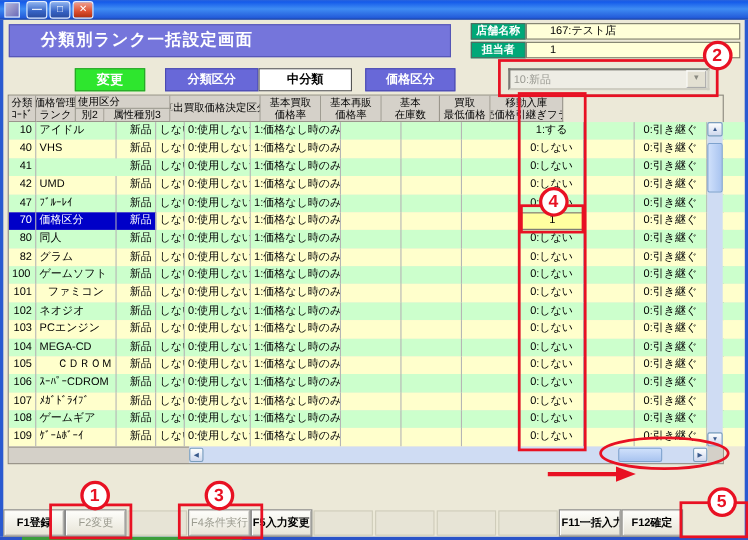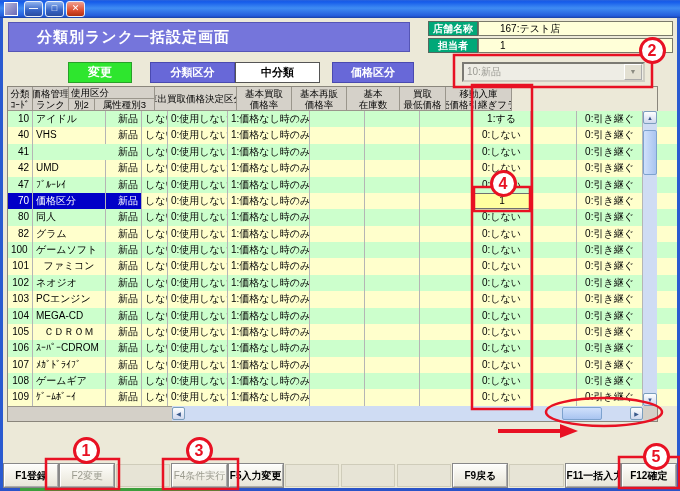--- a/index.html
+++ b/index.html
@@ -336,21 +336,21 @@
       <div class="gcell" style="width: 82px; text-align: left;">1:価格なし時のみ使用</div>
       <div class="gcell" style="width: 55px; text-align: left;"></div>
       <div class="gcell" style="width: 55px; text-align: left;"></div>
       <div class="gcell" style="width: 53px; text-align: left;"></div>
       <div class="gcell" style="width: 58px; text-align: center;">0:しない</div>
       <div class="gcell" style="width: 46px; text-align: left;"></div>
       <div class="gcell" style="width: 66px; text-align: center;">0:引き継ぐ</div>
     </div>
     <div class="grow odd">
       <div class="gcell" style="width: 25px; text-align: right;">105</div>
-      <div class="gcell" style="width: 73px; text-align: center;">ＣＤＲＯＭ</div>
+      <div class="gcell" style="width: 73px; text-align: right;">ＣＤＲＯＭ</div>
       <div class="gcell" style="width: 36px; text-align: right;">新品</div>
       <div class="gcell" style="width: 26px; text-align: left;">しない</div>
       <div class="gcell" style="width: 60px; text-align: left;">0:使用しない</div>
       <div class="gcell" style="width: 82px; text-align: left;">1:価格なし時のみ使用</div>
       <div class="gcell" style="width: 55px; text-align: left;"></div>
       <div class="gcell" style="width: 55px; text-align: left;"></div>
       <div class="gcell" style="width: 53px; text-align: left;"></div>
       <div class="gcell" style="width: 58px; text-align: center;">0:しない</div>
       <div class="gcell" style="width: 46px; text-align: left;"></div>
       <div class="gcell" style="width: 66px; text-align: center;">0:引き継ぐ</div>
@@ -442,23 +442,20 @@
       <div class="fbtn">F5入力変更</div>
     </div>
     <div class="fslot">
       <div class="fempty"></div>
     </div>
     <div class="fslot">
       <div class="fempty"></div>
     </div>
     <div class="fslot">
       <div class="fempty"></div>
-    </div>
-    <div class="fslot">
-      <div class="fbtn">F9戻る</div>
     </div>
     <div class="fslot">
       <div class="fempty"></div>
     </div>
     <div class="fslot">
       <div class="fbtn">F11一括入力</div>
     </div>
     <div class="fslot">
       <div class="fbtn">F12確定</div>
     </div>

